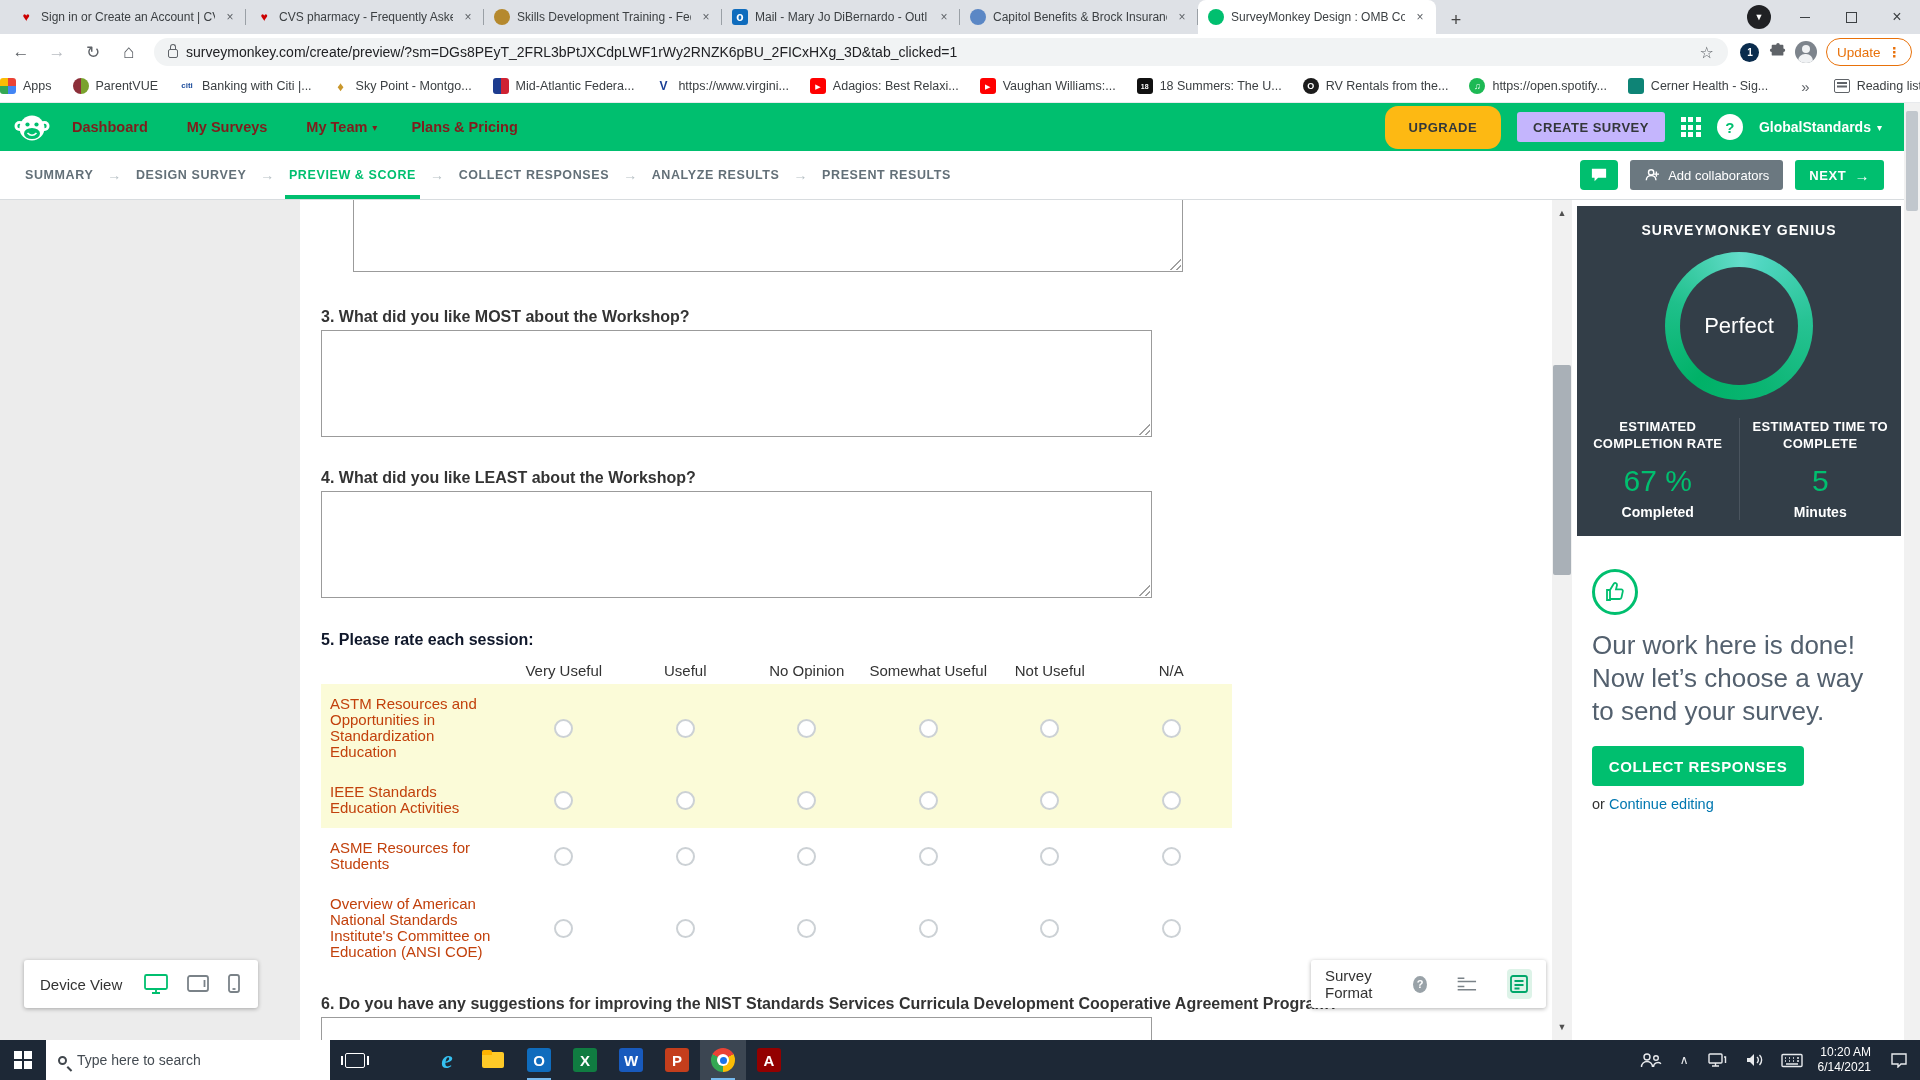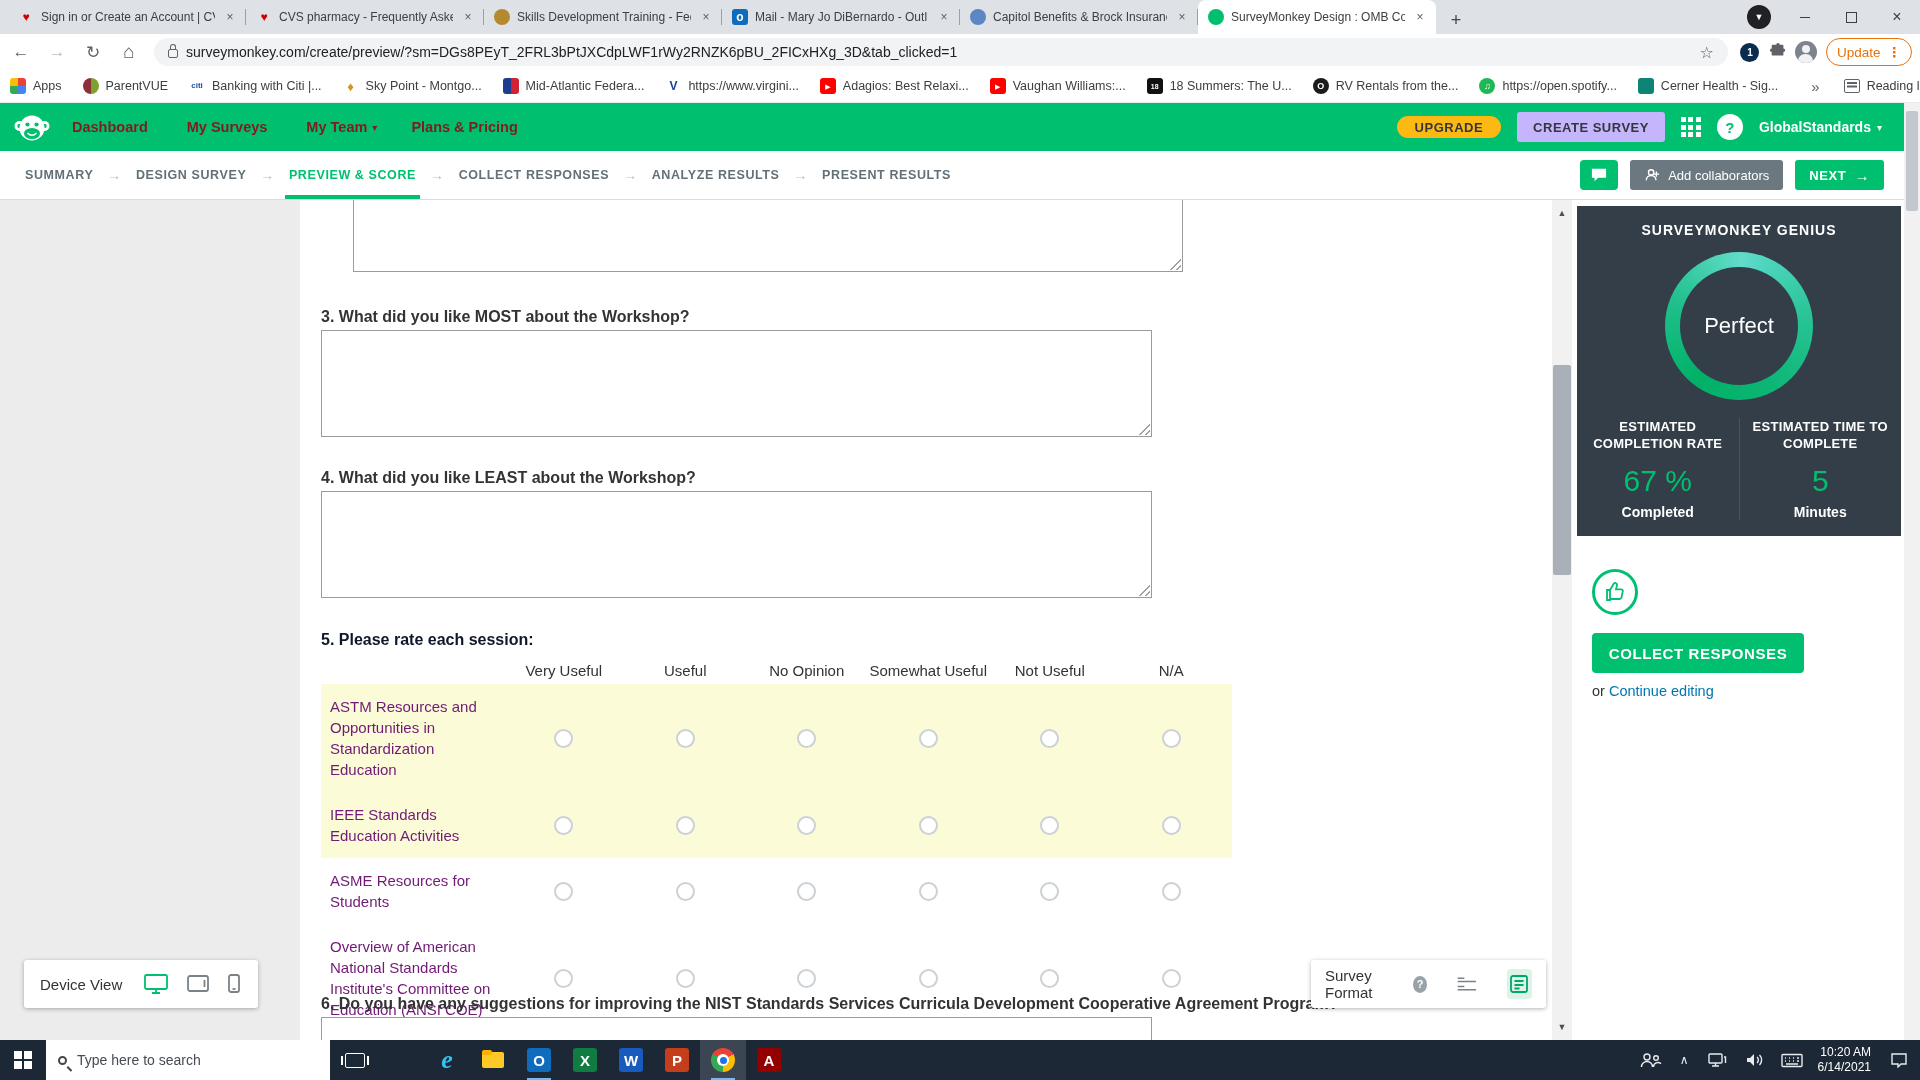--- a/index.html
+++ b/index.html
@@ -43,40 +43,40 @@
   .onepass { width:19px; height:19px; border-radius:50%; background:#0a2c4d; color:#fff; font-size:10px; font-weight:bold; display:flex; align-items:center; justify-content:center; }
   .puzzle { fill:#5f6368; }
   .avatar { width:22px; height:22px; border-radius:50%; background:#7d848c; position:relative; overflow:hidden; }
   .avatar::before { content:""; position:absolute; left:7px; top:4px; width:8px; height:8px; border-radius:50%; background:#f0f2f4; }
   .avatar::after { content:""; position:absolute; left:3.5px; top:13px; width:15px; height:9px; border-radius:7px 7px 0 0; background:#f0f2f4; }
   .updatebtn { height:28px; margin:0 8px 0 6px; padding:0 10px; border:1.5px solid #e8710a; border-radius:14px; color:#e8710a; font-size:13.5px; display:flex; align-items:center; gap:7px; background:#fff; }
   .updatebtn i { font-style:normal; }
   .updatebtn i::before { content:"⋮"; font-weight:bold; }
 
   
-  .bookmarksbar { position:absolute; left:0; top:70px; width:1920px; height:33px; background:#fff; border-bottom:1px solid #e8eaed; display:flex; align-items:center; padding:0 10px; }
+  .bookmarksbar { position:absolute; left:0; top:70px; width:1920px; height:33px; background:#fff; border-bottom:1px solid #e8eaed; display:flex; align-items:center; padding:0 0; }
   .bm { display:flex; align-items:center; gap:7px; margin-right:21px; white-space:nowrap; }
   .bm-label { font-size:12.5px; color:#3c4043; }
   .bfav { width:16px; height:16px; border-radius:3px; display:flex; align-items:center; justify-content:center; font-size:9px; font-weight:bold; line-height:1; flex:0 0 16px; }
   .fav-apps .bfav { background:conic-gradient(#ea4335 0 25%, #4285f4 0 50%, #34a853 0 75%, #fbbc05 0); border-radius:3px; }
   .fav-pv .bfav { background:conic-gradient(#7aa22d 0 50%, #8c2f39 0); border-radius:50%; }
   .bm-spacer { flex:1; }
   .bm-more { font-size:15px; color:#5f6368; margin:0 12px; }
   .bm-more::before { content:"»"; }
   .bm-divider { width:1px; height:18px; background:#dadce0; margin-right:12px; }
   .rl-icon { width:16px; height:14px; border:1.5px solid #5f6368; border-radius:2px; position:relative; }
   .rl-icon::before { content:""; position:absolute; left:2px; top:2px; right:2px; height:1.5px; background:#5f6368; box-shadow:0 3.5px 0 #5f6368; }
 
   
   .smnav { position:absolute; left:0; top:103px; width:1904px; height:48px; background:#00BF6F; display:flex; align-items:center; }
   .smlogo { width:36px; height:36px; margin:0 22px 0 14px; }
   .smlink { color:#7f1d1d; font-size:14.5px; font-weight:bold; margin-right:34px; display:flex; align-items:center; gap:5px; }
   .caret { font-size:10px; }
   .smnav-right { margin-left:auto; display:flex; align-items:center; gap:16px; padding-right:22px; }
-  .btn-upgrade { background:#fdb913; color:#33373a; font-size:13px; font-weight:bold; letter-spacing:.5px; height:22px; padding:0 18px; border-radius:13px; display:flex; align-items:center; }
+  .btn-upgrade { background:#fdb913; color:#33373a; font-size:13px; font-weight:bold; letter-spacing:.5px; height:43px; padding:0 24px; border-radius:13px; display:flex; align-items:center; }
   .btn-create { background:#c4b5fd; color:#33373a; font-size:13px; font-weight:bold; letter-spacing:.5px; height:30px; padding:0 16px; border-radius:3px; display:flex; align-items:center; }
   .waffle { display:grid; grid-template-columns:repeat(3,5px); grid-auto-rows:5px; gap:2.5px; }
   .waffle span { background:#fff; }
   .helpcircle { width:26px; height:26px; border-radius:50%; background:#fff; color:#00BF6F; font-weight:bold; font-size:15px; display:flex; align-items:center; justify-content:center; }
   .helpcircle::before { content:"?"; }
   .account { color:#fff; font-size:14px; font-weight:bold; display:flex; align-items:center; gap:6px; }
 
   
   .stepsbar { position:absolute; left:0; top:151px; width:1904px; height:49px; background:#fff; border-bottom:1px solid #d8dcdf; display:flex; align-items:center; padding-left:25px; }
   .steps { display:flex; align-items:stretch; height:100%; }
@@ -102,21 +102,21 @@
   .qlabel { position:absolute; font-size:16px; font-weight:bold; color:#333; }
   .qtop-cut { border-top:none; }
 
   .matrix { position:absolute; left:21px; top:431px; width:911px; }
   .m-title { font-size:16px; font-weight:bold; color:#0f172a; margin-bottom:13px; }
   .m-head { display:flex; margin-bottom:5px; }
   .m-headspacer { width:182px; }
   .m-col { width:121.5px; text-align:center; font-size:15px; color:#333; }
   .m-row { display:flex; align-items:center; }
   .m-row.hl { background:#fbfbd8; }
-  .m-label { width:182px; padding:12px 6px 12px 9px; font-size:15px; color:#701a75; line-height:21px; }
+  .m-label { width:182px; padding:12px 6px 12px 9px; font-size:15px; color:#c2410c; line-height:16px; }
   .m-cell { width:121.5px; display:flex; align-items:center; justify-content:center; }
   .radio { width:19px; height:19px; border-radius:50%; border:2px solid #ccd1d5; background:#fff; }
 
   
   .vscroll { position:absolute; left:1552px; top:0; width:20px; height:840px; background:#f1f1f1; }
   .vscroll .arr { position:absolute; left:0; width:20px; height:20px; display:flex; align-items:center; justify-content:center; font-size:9px; color:#505050; background:#f1f1f1; }
   .arr-up { top:3px; } .arr-up::before { content:"▲"; }
   .arr-dn { bottom:3px; } .arr-dn::before { content:"▼"; }
   .vthumb { position:absolute; left:1px; width:18px; border-radius:2px; background:#a9b0b7; }
 
@@ -581,20 +581,21 @@
         </div>
       </div>
 
       <div class="cta">
         <div class="thumb-circle">
           <svg width="24" height="24" viewBox="0 0 24 24" fill="none" stroke="#00BF6F" stroke-width="1.8">
             <path d="M4 10 h3 v10 h-3 z"></path>
             <path d="M7 19 h9.5 a2 2 0 0 0 2-1.6 l1.3-6 a1.6 1.6 0 0 0-1.6-2 h-5.2 l1-4.3 a1.8 1.8 0 0 0-3.4-1.1 L7 10"></path>
           </svg>
         </div>
+        <div class="cta-msg">Our work here is done! Now let’s choose a way to send your survey.</div>
         <div class="btn-collect">COLLECT RESPONSES</div>
         <div class="orline">
           <span>or</span>
           <a href="#">Continue editing</a>
         </div>
       </div>
     </div>
 
   </div>
   <div class="pagescroll">

